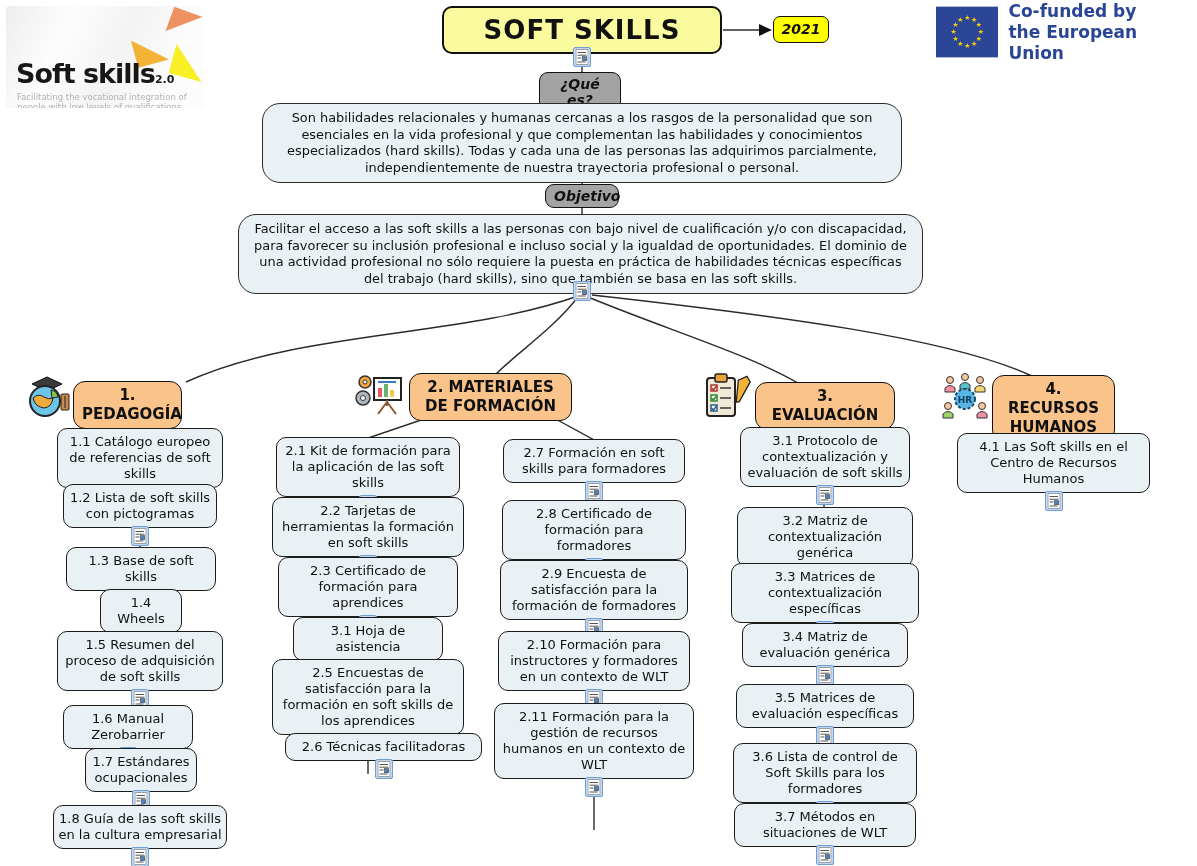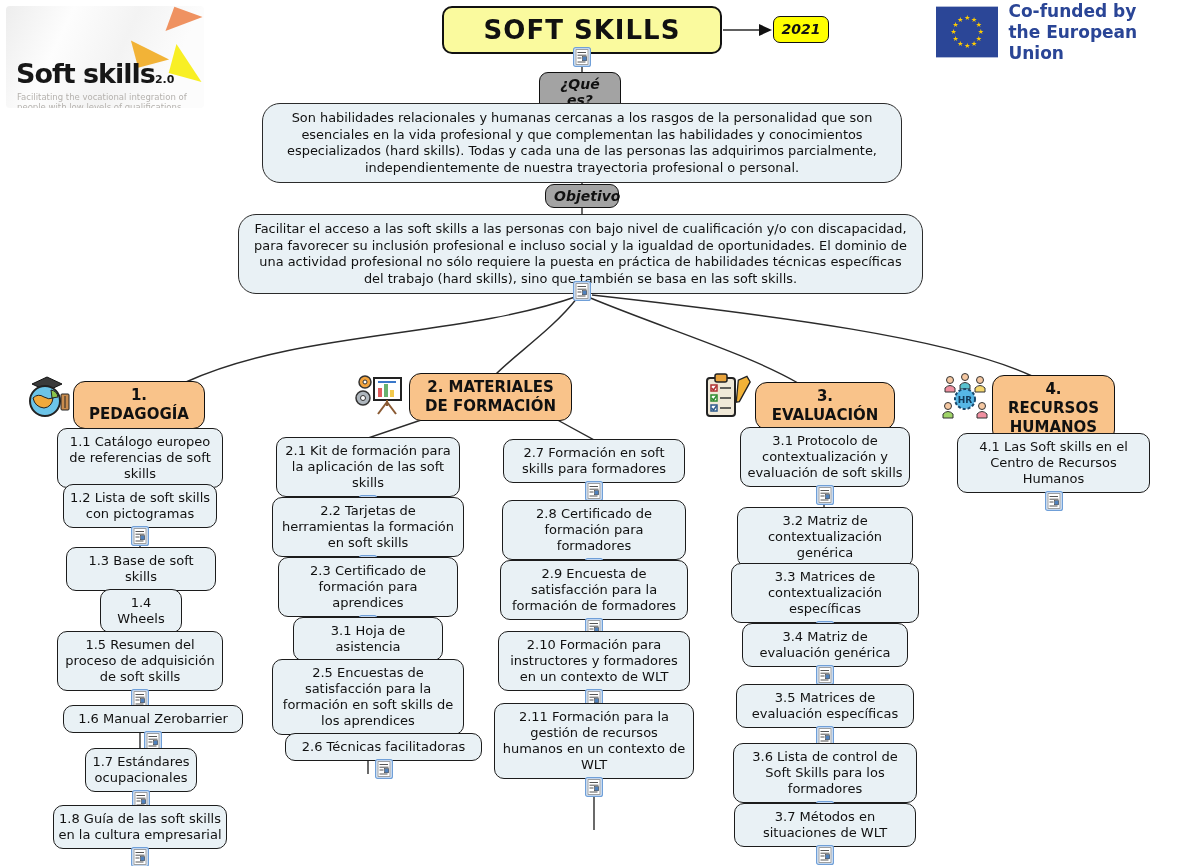--- a/index.html
+++ b/index.html
@@ -128,21 +128,21 @@
     <svg width="48" height="48" viewBox="0 0 48 48">
       <polygon points="8,12 23,5 38,12 23,19" fill="#3a3a3a" stroke="#111"></polygon>
       <rect x="21" y="11" width="4" height="5" fill="#3a3a3a"></rect>
       <circle cx="21" cy="29" r="15" fill="#6cc4e8" stroke="#222" stroke-width="2"></circle>
       <path d="M9 26 q5 -5 11 -1 q5 3 9 1 q-1 9 -9 10 q-9 -1 -11 -10 z" fill="#f0a93c" stroke="#222"></path>
       <path d="M27 18 q6 1 7 7 l-6 1 z" fill="#8bc34a" stroke="#222"></path>
       <rect x="37" y="22" width="8" height="16" rx="1" fill="#c98c4e" stroke="#222"></rect>
       <line x1="41" y1="24" x2="41" y2="36" stroke="#222"></line>
     </svg>
   </div>
-  <div class="head" style="left:73px;top:381px;width:132px">1. PEDAGOGÍA</div>
+  <div class="head" style="left:73px;top:381px;width:109px">1. PEDAGOGÍA</div>
 
   <div class="node" style="left:57px;top:428px;width:166px">
     <span>1.1 Catálogo europeo de referencias de soft skills</span>
     <svg class="note" viewBox="0 0 18 20">
         <use href="#noteicon"></use>
       </svg>
   </div>
   <div class="node" style="left:63px;top:484px;width:154px">
     <span>1.2 Lista de soft skills con pictogramas</span>
     <svg class="note" viewBox="0 0 18 20">
@@ -160,21 +160,21 @@
     <svg class="note" viewBox="0 0 18 20">
         <use href="#noteicon"></use>
       </svg>
   </div>
   <div class="node" style="left:57px;top:631px;width:166px">
     <span>1.5 Resumen del proceso de adquisición de soft skills</span>
     <svg class="note" viewBox="0 0 18 20">
         <use href="#noteicon"></use>
       </svg>
   </div>
-  <div class="node" style="left:63px;top:705px;width:180px">
+  <div class="node" style="left:63px;top:705px;width:130px">
     <span>1.6 Manual Zerobarrier</span>
     <svg class="note" viewBox="0 0 18 20">
         <use href="#noteicon"></use>
       </svg>
   </div>
   <div class="node" style="left:85px;top:748px;width:112px">
     <span>1.7 Estándares ocupacionales</span>
     <svg class="note" viewBox="0 0 18 20">
         <use href="#noteicon"></use>
       </svg>

